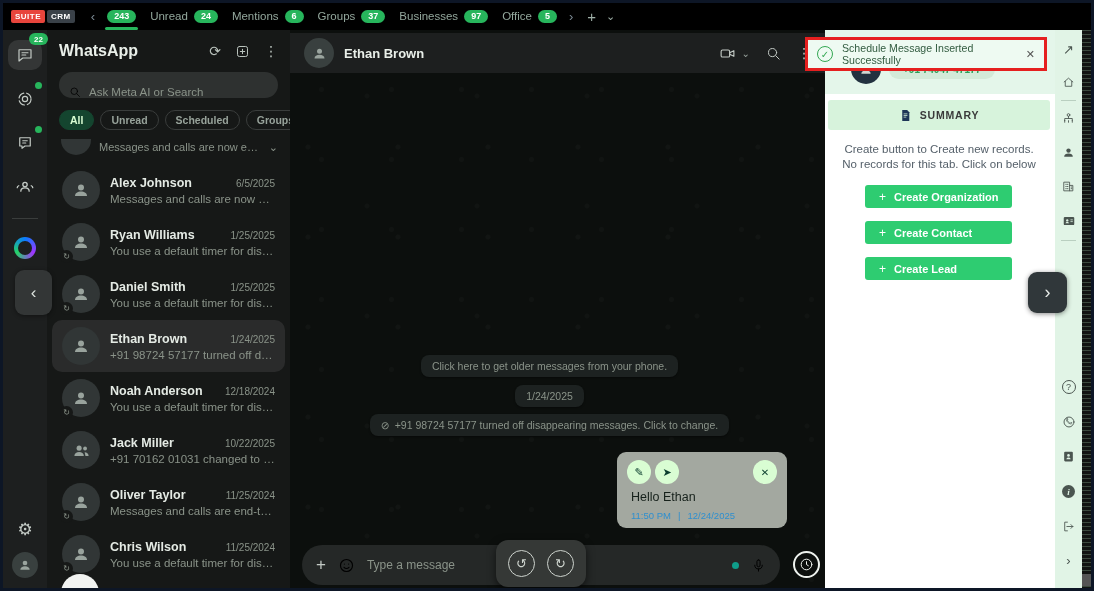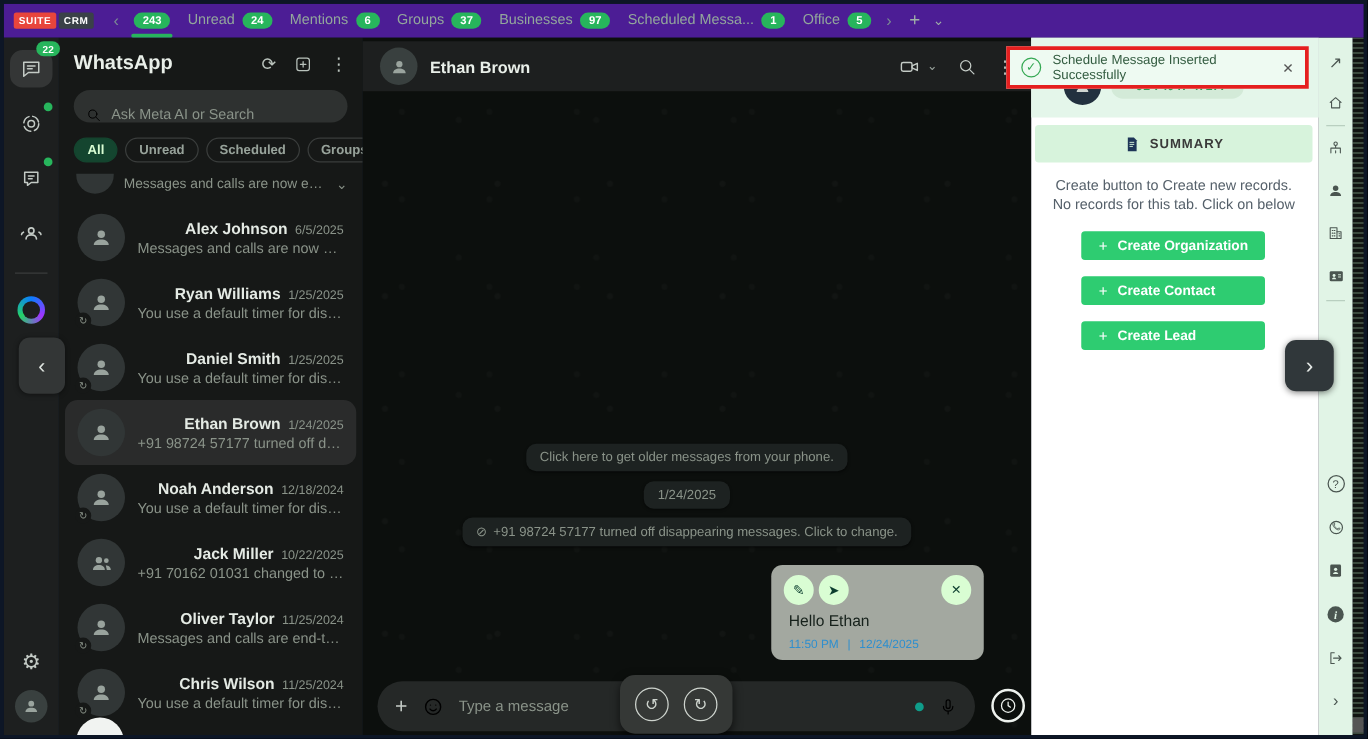--- a/index.html
+++ b/index.html
@@ -2,21 +2,21 @@
 <html><head>
 <meta charset="utf-8">
 <style>
   * { margin:0; padding:0; box-sizing:border-box; }
   html,body { width:1094px; height:591px; background:#000; overflow:hidden;
               font-family:"Liberation Sans", sans-serif; }
   .screen { position:relative; width:1094px; height:591px; background:#0d1626; overflow:hidden; }
   .frame { position:absolute; inset:0; border:3px solid #0d1626; pointer-events:none; z-index:90; }
 
   
-  .topbar { position:absolute; left:3px; top:3px; right:3px; height:27px; background:#4c1d95;
+  .topbar { position:absolute; left:3px; top:3px; right:3px; height:27px; background:#000000;
             display:flex; align-items:center; gap:10px; padding:0 8px; z-index:5; }
   .logo { display:flex; gap:2px; align-items:center; margin-right:6px; }
   .logo-chip { font-size:8px; font-weight:bold; padding:2px 4px; border-radius:2px; letter-spacing:.5px; }
   .logo-red { background:#e8453c; color:#fff; }
   .logo-dark { background:#3a4148; color:#fff; }
   .tb-arrow { color:#7b8a94; font-size:13px; line-height:1; }
   .tab { display:flex; align-items:center; gap:6px; color:#93a79c; font-size:11.5px; position:relative;
          padding:4px 2px; white-space:nowrap; }
   .badge { background:#27b55c; color:#fff; font-size:9px; font-weight:bold; border-radius:999px;
            padding:2px 7px; line-height:1.1; }
@@ -72,21 +72,21 @@
   .row { display:flex; align-items:center; height:52px; padding:0 10px 0 10px; gap:10px; margin:0 5px;
          border-radius:10px; }
   .row.selected { background:#2a2b2b; }
   .avatar { position:relative; width:38px; height:38px; border-radius:50%; background:#313636; flex:0 0 auto;
             display:flex; align-items:center; justify-content:center; color:#99a39d; }
   .timer-badge { position:absolute; bottom:-2px; left:-2px; width:13px; height:13px; border-radius:50%;
                  background:#161817; color:#8a9389; font-size:8px; display:flex; align-items:center;
                  justify-content:center; }
   .row-main { flex:1; min-width:0; }
   .row-top { display:flex; align-items:baseline; }
-  .row-name { color:#e4eae4; font-size:12.5px; font-weight:bold; flex:1; white-space:nowrap; overflow:hidden;text-align:right; }
+  .row-name { color:#e4eae4; font-size:12.5px; font-weight:bold; flex:1; white-space:nowrap; overflow:hidden; }
   .row-date { color:#8a9389; font-size:10px; margin-left:6px; }
   .row-preview { color:#8a9389; font-size:11.5px; margin-top:3px; white-space:nowrap; overflow:hidden;
                  text-overflow:ellipsis; }
   .partial-avatar { position:absolute; bottom:-24px; left:14px; width:38px; height:38px; border-radius:50%;
                     background:#f1f3f1; }
 
   
   .chatarea { position:absolute; left:290px; top:30px; bottom:3px; width:535px; background:#0c0f0d;
               background-image:radial-gradient(circle at 20% 30%, #ffffff06 2px, transparent 3px),
                                radial-gradient(circle at 70% 60%, #ffffff05 2px, transparent 3px),
@@ -206,24 +206,20 @@
     </div>
     <div class="tab">
       <span>Groups</span>
       <span class="badge">37</span>
     </div>
     <div class="tab">
       <span>Businesses</span>
       <span class="badge">97</span>
     </div>
     <div class="tab">
-      <span>Scheduled Messa...</span>
-      <span class="badge">1</span>
-    </div>
-    <div class="tab">
       <span>Office</span>
       <span class="badge">5</span>
     </div>
     <span class="tb-arrow">›</span>
     <span class="tb-plus">+</span>
     <span class="tb-caret">⌄</span>
   </div>
 
   <div class="left-rail">
     <div class="rail-btn active">

